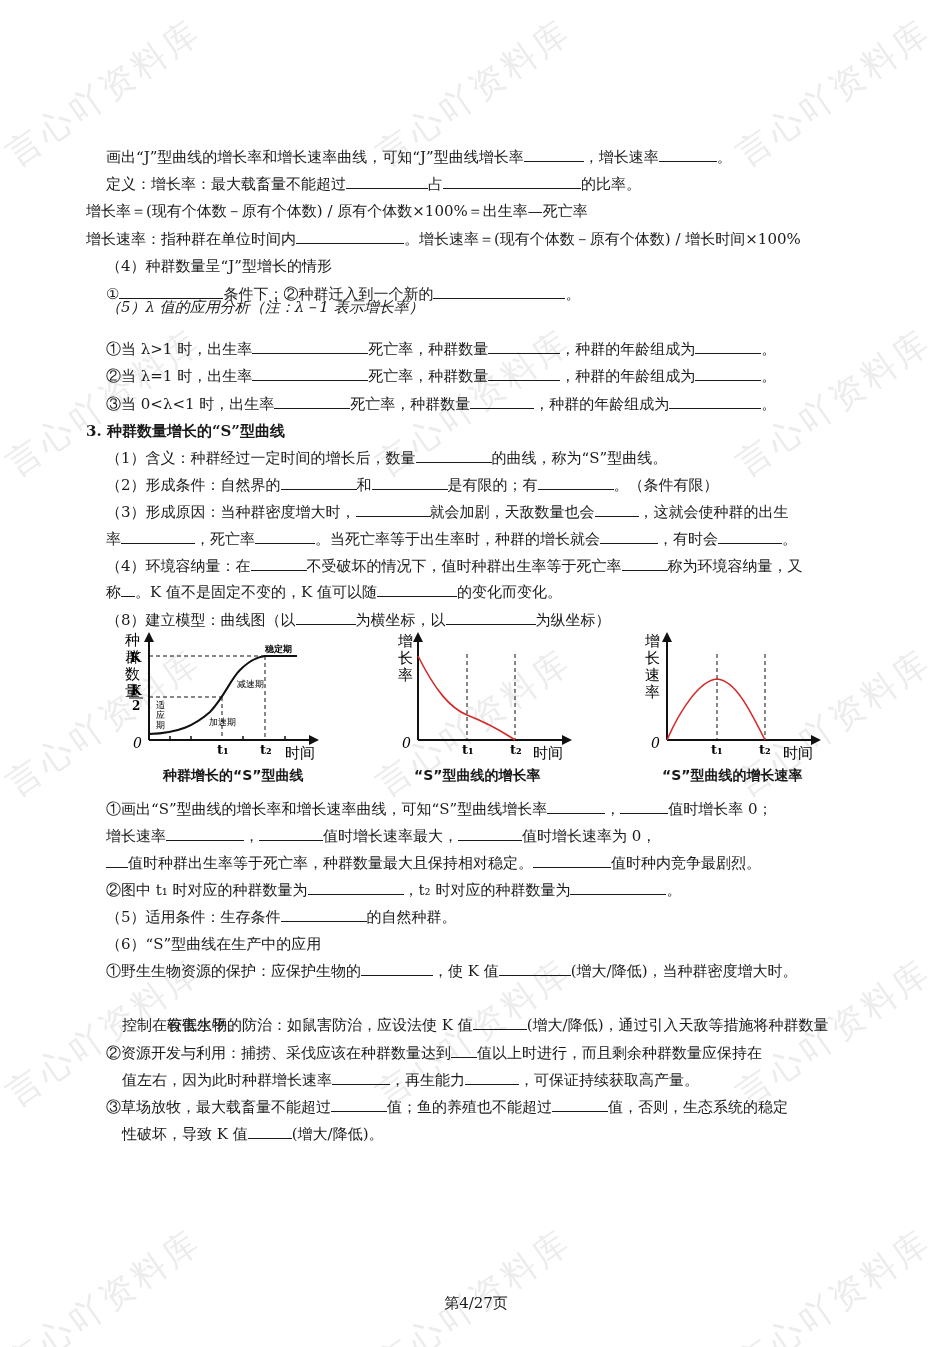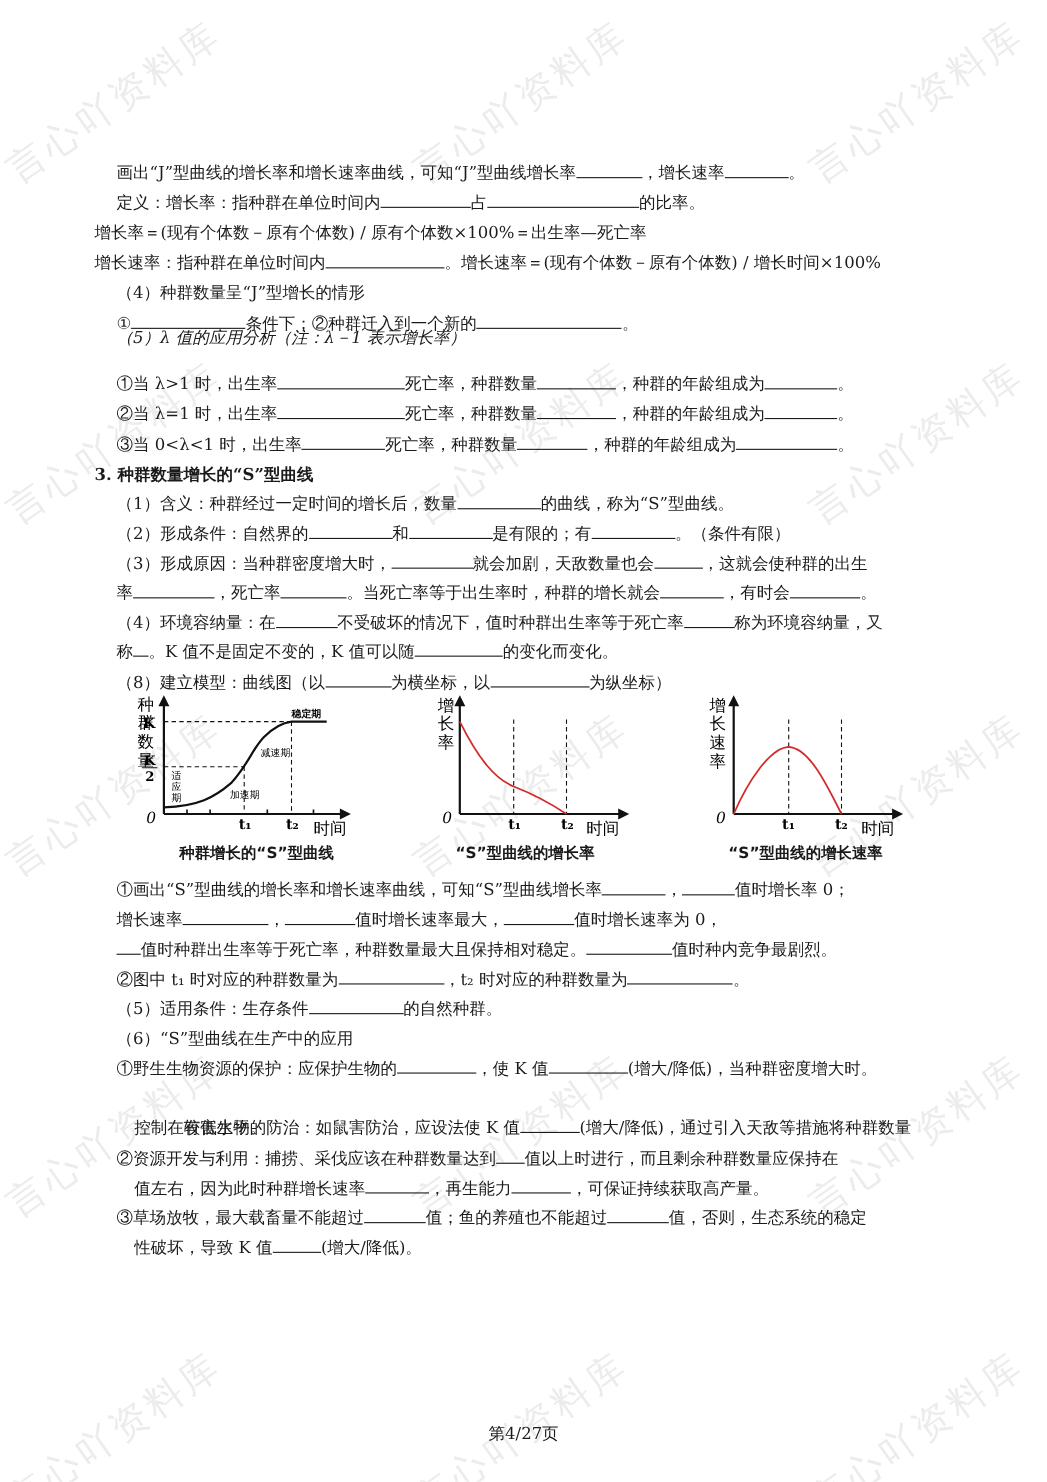--- a/index.html
+++ b/index.html
@@ -31,21 +31,21 @@
 <div class="wm" style="left:360px;top:1010px;">言心吖资料库</div>
 <div class="wm" style="left:720px;top:1010px;">言心吖资料库</div>
 <div class="wm" style="left:-10px;top:1280px;">言心吖资料库</div>
 <div class="wm" style="left:360px;top:1280px;">言心吖资料库</div>
 <div class="wm" style="left:720px;top:1280px;">言心吖资料库</div>
 
 <div class="line" style="top:146px;left:106px;">
   <span>画出“J”型曲线的增长率和增长速率曲线，可知“J”型曲线增长率</span><span class="b" style="width:60px"></span><span>，增长速率</span><span class="b" style="width:58px"></span><span>。</span>
 </div>
 <div class="line" style="top:173px;left:106px;">
-  <span>定义：增长率：指种群在单位时间内</span><span class="b" style="width:82px"></span><span>占</span><span class="b" style="width:138px"></span><span>的比率。</span>
+  <span>定义：增长率：最大载畜量不能超过</span><span class="b" style="width:82px"></span><span>占</span><span class="b" style="width:138px"></span><span>的比率。</span>
 </div>
 <div class="line" style="top:200px;left:86px;">
   <span>增长率＝(现有个体数－原有个体数) / 原有个体数×100%＝出生率—死亡率</span>
 </div>
 <div class="line" style="top:228px;left:86px;">
   <span>增长速率：指种群在单位时间内</span><span class="b" style="width:108px"></span><span>。增长速率＝(现有个体数－原有个体数) / 增长时间×100%</span>
 </div>
 <div class="line" style="top:255px;left:106px;">
   <span>（4）种群数量呈“J”型增长的情形</span>
 </div>

